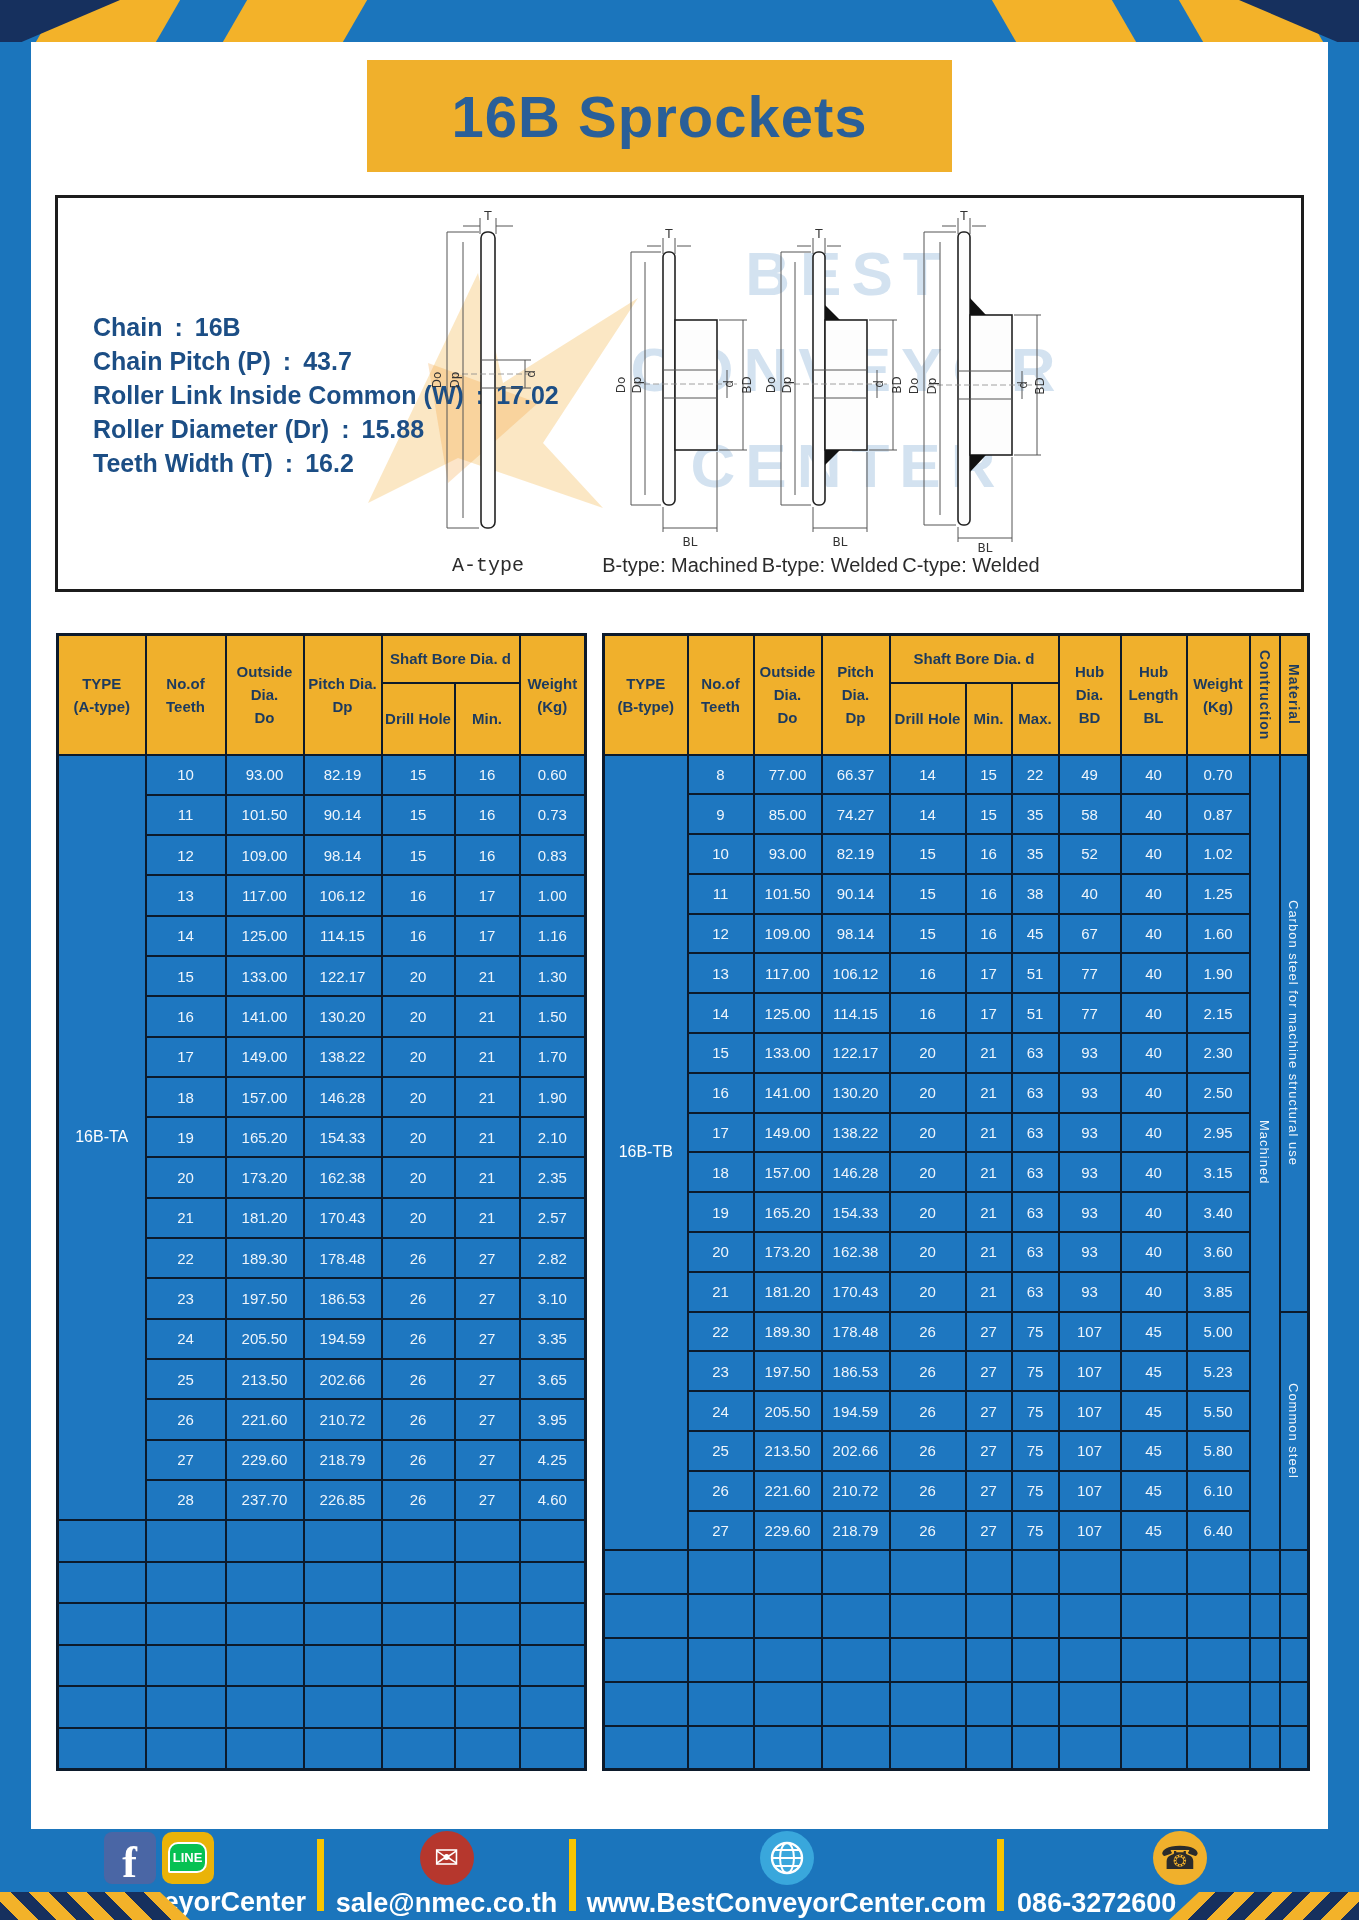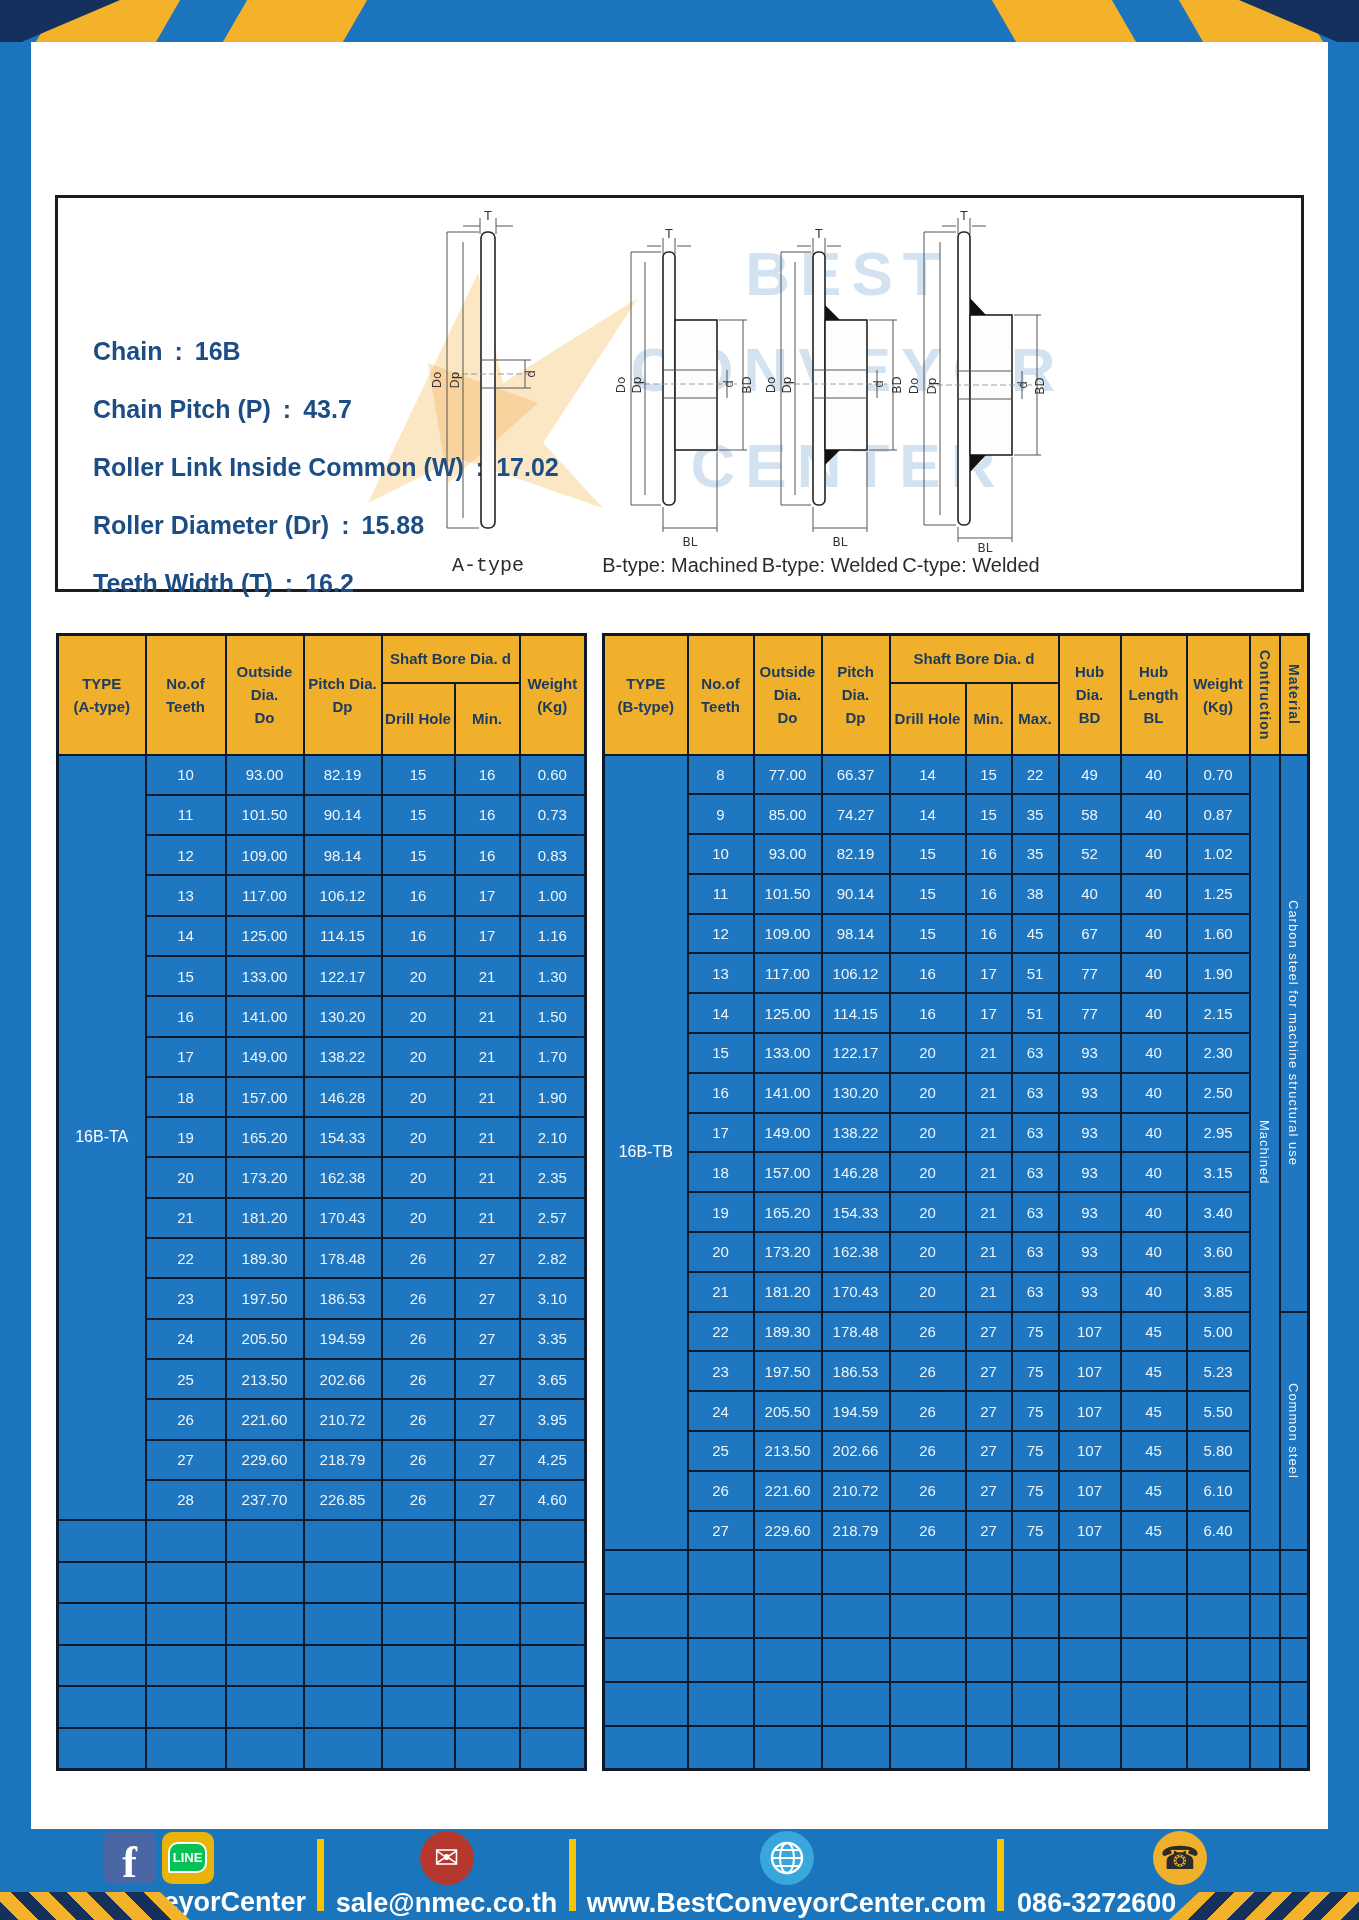--- a/index.html
+++ b/index.html
@@ -19,21 +19,21 @@
   .title-banner span{font-size:58px;font-weight:bold;color:#2a5f98;letter-spacing:1px;}
 
   
   .diagram-box{position:absolute;left:55px;top:195px;width:1249px;height:397px;background:#fff;
     border:3px solid #1c1c1c;box-sizing:border-box;}
   .wm{position:absolute;left:540px;top:28px;width:500px;text-align:center;font-weight:800;
     font-size:62px;letter-spacing:10px;color:rgba(110,160,205,0.30);line-height:1.55;pointer-events:none;}
   .wm div{white-space:nowrap;}
   .wm-shape{position:absolute;left:280px;top:45px;pointer-events:none;}
   .specs{position:absolute;left:35px;top:112px;}
-  .spec-line{display:flex;gap:12px;font-size:25px;font-weight:bold;color:#1c4e85;line-height:34px;margin-top:24px;}
+  .spec-line{display:flex;gap:12px;font-size:25px;font-weight:bold;color:#1c4e85;line-height:34px;}
   .fig{position:absolute;top:12px;width:150px;height:345px;}
   .fig svg{width:150px;height:345px;}
   .fig-caption{position:absolute;top:356px;width:200px;text-align:center;font-size:20px;color:#2b2b2b;}
   .dim{stroke:#555;stroke-width:1;fill:none;}
   .cl{stroke:#888;stroke-width:0.8;stroke-dasharray:6 3;}
   .part{stroke:#222;stroke-width:1.6;fill:#fdfdfd;}
   .weld{fill:#111;}
   .dtxt{font-size:12px;fill:#333;font-family:"DejaVu Sans",sans-serif;}
 
   
@@ -87,20 +87,23 @@
 
   <div class="tb-stripe" style="left:48px;transform:skewX(-30deg);"></div>
   <div class="tb-stripe" style="left:235px;transform:skewX(-30deg);"></div>
   <div class="tb-stripe" style="right:235px;transform:skewX(30deg);"></div>
   <div class="tb-stripe" style="right:48px;transform:skewX(30deg);"></div>
   <div class="wedge l"></div>
   <div class="wedge r"></div>
 
   <div class="content"></div>
 
+  <div class="title-banner">
+    <span>16B Sprockets</span>
+  </div>
 
   <div class="diagram-box">
 
     <svg class="wm-shape" width="340" height="300" viewBox="0 0 340 300">
       <polygon points="30,260 140,30 165,140 300,55 205,200 265,265 120,215" fill="rgba(243,176,60,0.30)"></polygon>
       <polygon points="90,120 200,160 110,240" fill="rgba(243,150,40,0.25)"></polygon>
     </svg>
     <div class="wm">
       <div>BEST</div>
       <div>CONVEYOR</div>

